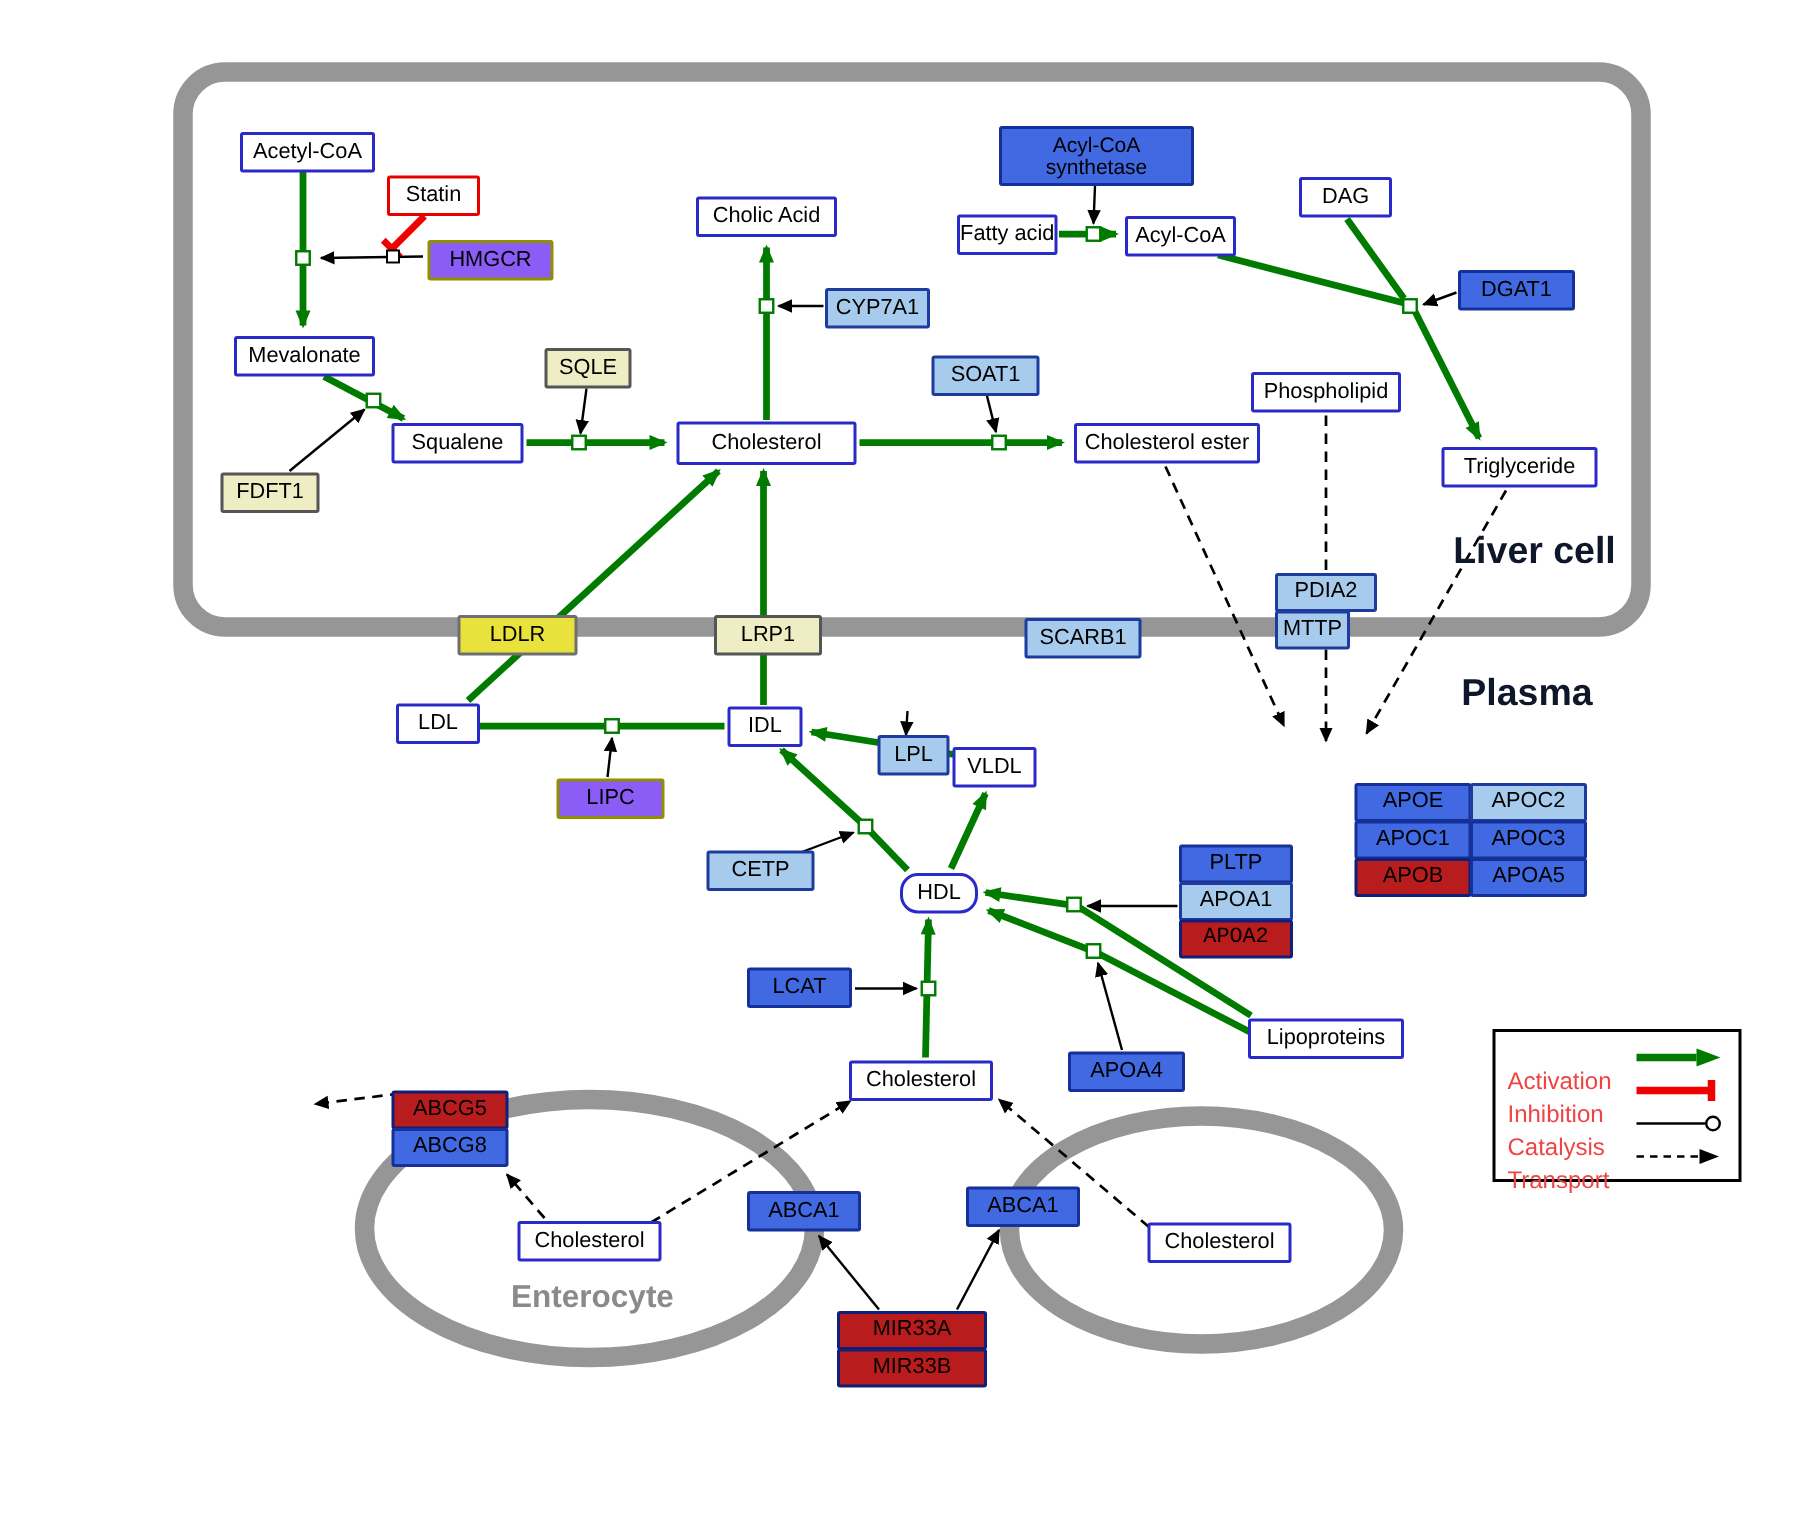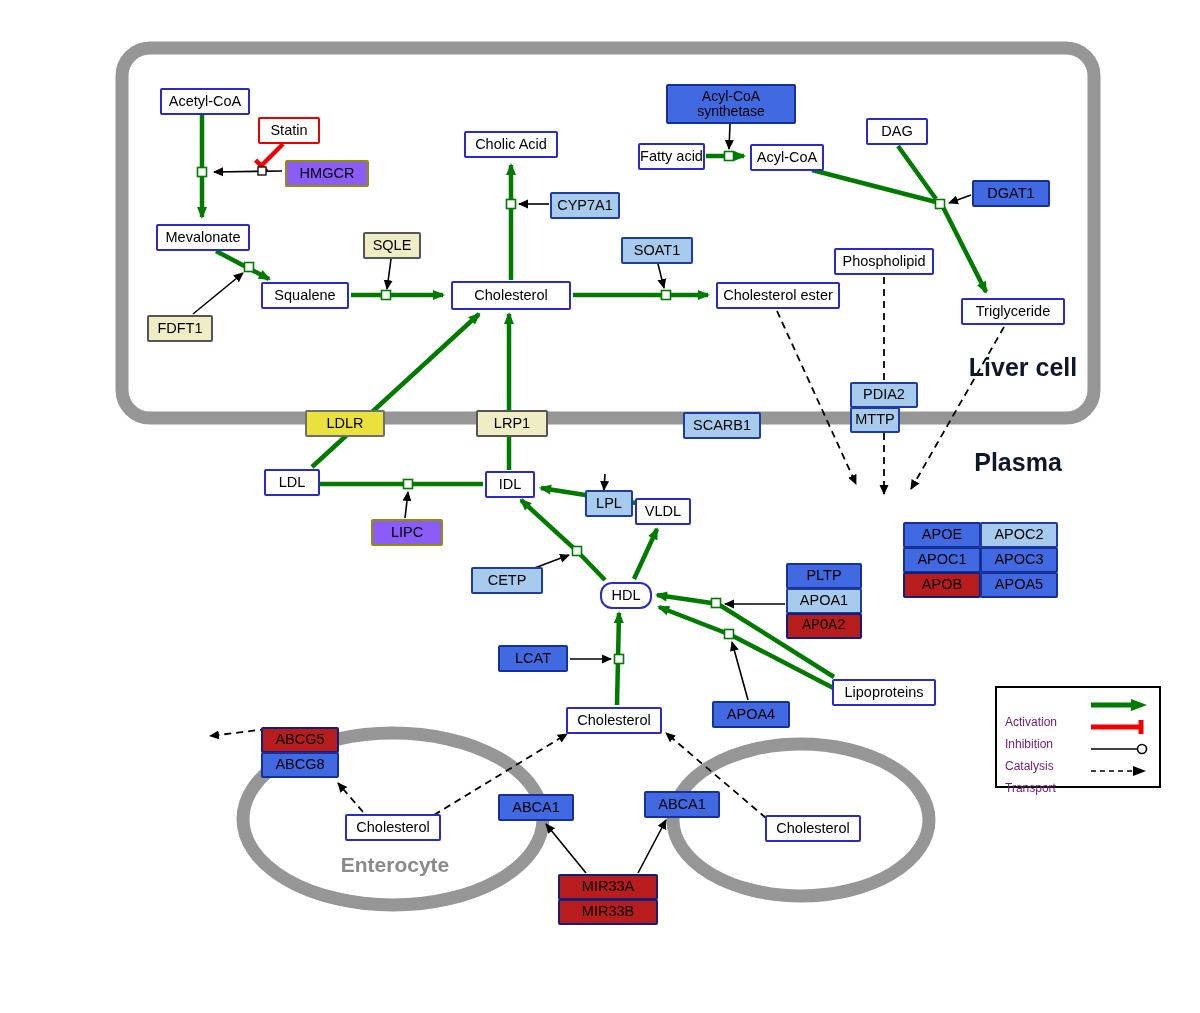--- a/index.html
+++ b/index.html
@@ -16,21 +16,21 @@
   .b2{background:#4169E1;border-color:#16309A;}
   .b3{background:#b91c1c;border-color:#101F7A;}
   .two{height:40px;font-size:14px;}
   .row26{height:26px;}
   .lbl{position:absolute;z-index:2;color:#0f172a;font-weight:bold;text-align:center;}
   .lbl-big{font-size:25px;}
   .lbl-mid{font-size:21px;color:#8A8A8A;}
   .legend{position:absolute;left:995px;top:686px;width:166px;height:102px;background:#fff;
           border:2px solid #000;z-index:3;box-sizing:border-box;padding:6px 8px;}
   .lrow{display:flex;align-items:center;justify-content:space-between;height:22px;}
-  .lrow span{font-size:12px;color:#701a75;margin-top:34px;}
+  .lrow span{font-size:16px;color:#ef4444;margin-top:34px;}
 </style>
 </head>
 <body>
 
 <div class="canvas">
 
   <svg class="layer" width="1200" height="1013">
     <defs>
       <marker id="mg" markerUnits="userSpaceOnUse" markerWidth="16" markerHeight="14" refX="11" refY="6" orient="auto">
         <path d="M1,1 L13,6 L1,11 Z" fill="#007B00"></path>

